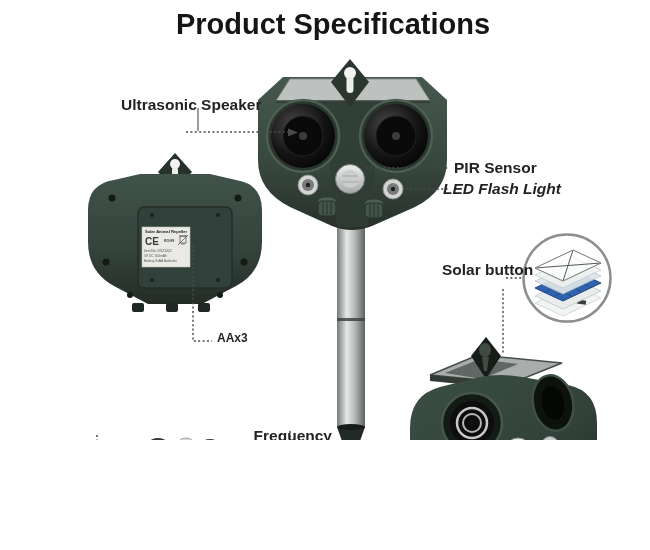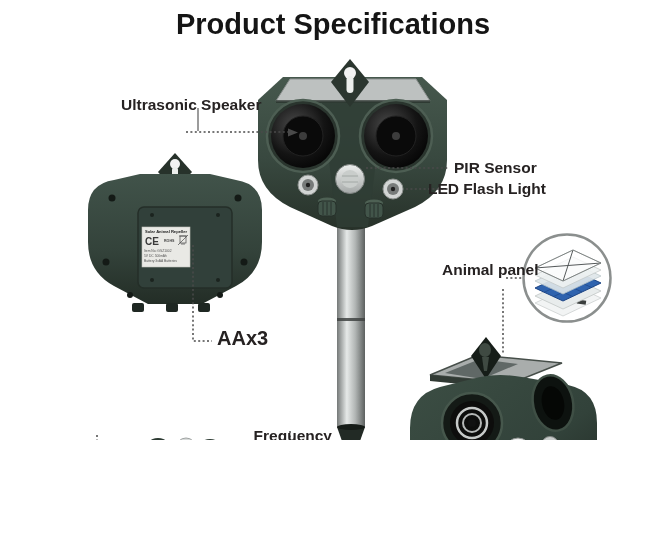--- a/index.html
+++ b/index.html
@@ -316,25 +316,25 @@
       <path d="M192,500 H289"></path>
     </g>
     <path d="M198,108 V131" stroke="#5a5a5a" stroke-width="1.2" fill="none"></path>
     <polygon points="288,128.5 298,132.5 288,136.5" fill="#4a4a4a"></polygon>
   </svg>
 
   <div class="callout-label" style="left:121px;top:96px;">Ultrasonic Speaker</div>
 
   <div class="callout-label" style="left:454px;top:159px;">PIR Sensor</div>
 
-  <div class="callout-label" style="left:428px;top:180px;">LED Flash Light</div>
-
-  <div class="callout-label" style="left:442px;top:261px;">Animal panel</div>
-
-  <div class="callout-label" style="left:217px;top:330px;font-size:20px;">AAx3</div>
+  <div class="callout-label" style="left:443px;top:180px;font-style:italic;">LED Flash Light</div>
+
+  <div class="callout-label" style="left:442px;top:261px;">Solar button</div>
+
+  <div class="callout-label" style="left:217px;top:330px;font-size:12px;">AAx3</div>
 
 
   <div class="callout-label lbl-center" style="left:228px;top:392px;width:104px;">
     <div>Frequency</div>
     <div>control button</div>
   </div>
 
 
 </div>
 

